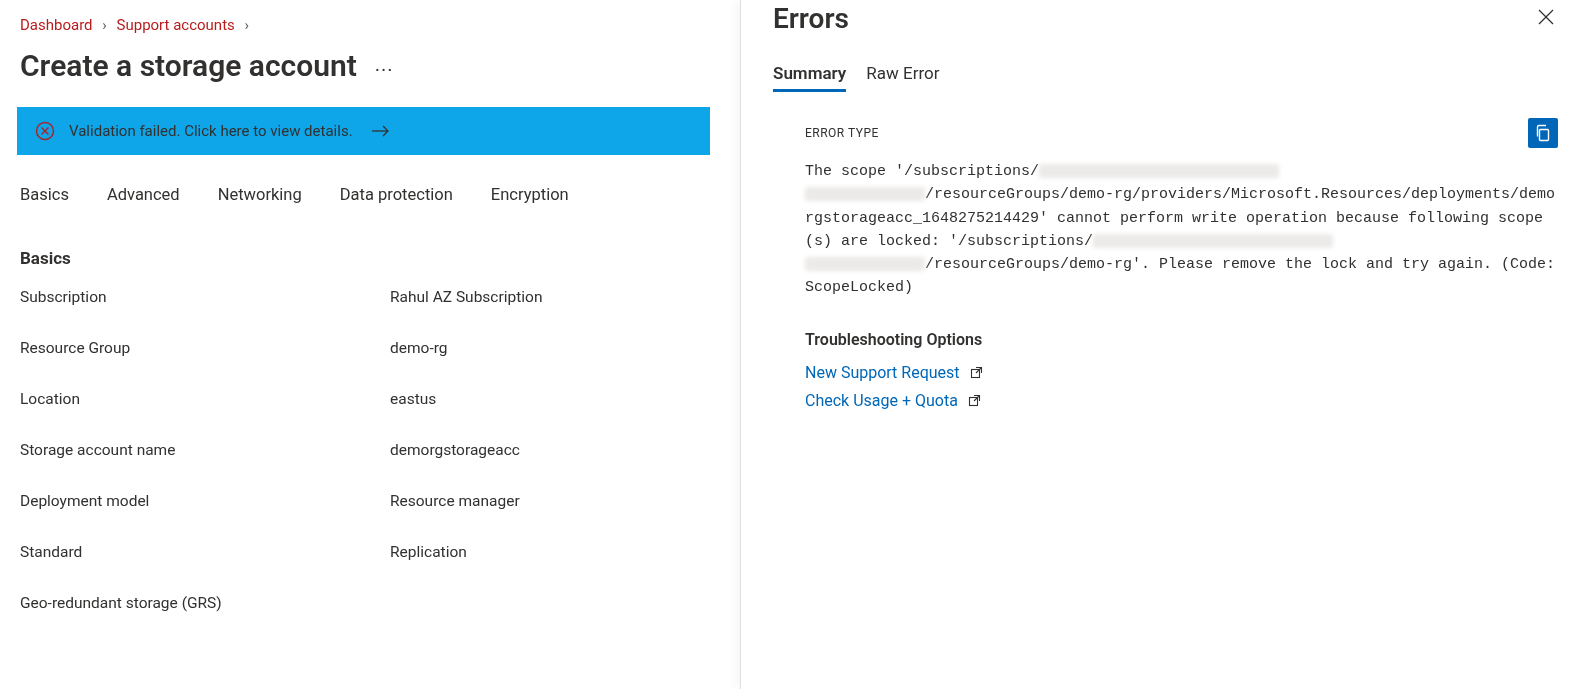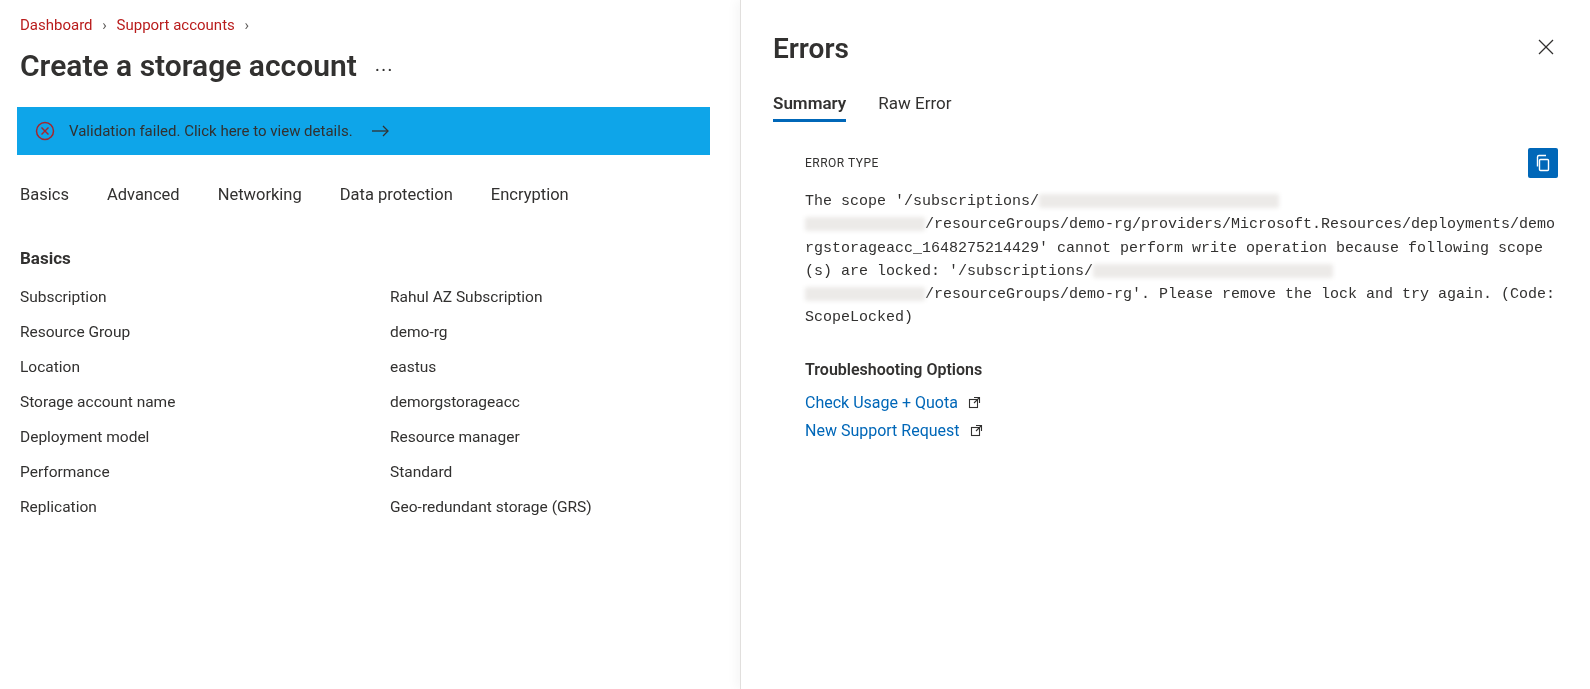--- a/index.html
+++ b/index.html
@@ -85,56 +85,56 @@
       cursor: pointer;
     }
     .section-heading {
       font-size: 17px;
       font-weight: 700;
       margin-bottom: 20px;
     }
     .kv-grid {
       display: grid;
       grid-template-columns: 370px 1fr;
-      row-gap: 17px;
+      row-gap: 33px;
       font-size: 15.5px;
       color: #323130;
     }
     .kv-grid .k {
       font-weight: 400;
     }
     .kv-grid .v {
       font-weight: 400;
     }
     .side-panel {
       width: 850px;
       border-left: 1px solid #e1dfdd;
       box-shadow: -4px 0 10px rgba(0,0,0,0.04);
-      padding: 32px 32px 0 32px;
+      padding: 2px 32px 0 32px;
       position: relative;
     }
     .panel-head {
       display: flex;
       justify-content: space-between;
       align-items: center;
       margin-bottom: 28px;
     }
     .panel-title {
       font-size: 28px;
       font-weight: 600;
     }
     .close-btn {
       font-size: 18px;
       color: #323130;
       cursor: pointer;
       padding: 4px;
     }
     .panel-tabs {
       display: flex;
-      gap: 32px;
+      gap: 20px;
       font-size: 17px;
       margin-bottom: 26px;
     }
     .panel-tabs .ptab {
       cursor: pointer;
       padding-bottom: 6px;
       color: #323130;
     }
     .panel-tabs .ptab.active {
       font-weight: 600;
@@ -252,21 +252,20 @@
 
     <div class="k">Location</div>
     <div class="v">eastus</div>
 
     <div class="k">Storage account name</div>
     <div class="v">demorgstorageacc</div>
 
     <div class="k">Deployment model</div>
     <div class="v">Resource manager</div>
 
-    <div class="k">Performance</div>
     <div class="v">Standard</div>
 
     <div class="k">Replication</div>
     <div class="v">Geo-redundant storage (GRS)</div>
   </div>
 </div>
 
 <div class="side-panel">
   <div class="panel-head">
     <div class="panel-title">Errors</div>
@@ -294,33 +293,33 @@
       </span>
     </div>
 
     <div class="error-message">
       <span>The scope '/subscriptions/</span><span class="redact" style="width:240px;height:14px">xxxxxxxxxxxxxxxxxxxxxxxxxxxxxxxxxxxx</span><br><span class="redact" style="width:120px;height:14px">xxxxxxxxxxxx</span><span>/resourceGroups/demo-rg/providers/Microsoft.Resources/deployments/demorgstorageacc_1648275214429' cannot perform write operation because following scope(s) are locked: '/subscriptions/</span><span class="redact" style="width:240px;height:14px">xxxxxxxxxxxxxxxxxxxxxxxxxxxxxxxxxxxx</span><br><span class="redact" style="width:120px;height:14px">xxxxxxxxxxxx</span><span>/resourceGroups/demo-rg'. Please remove the lock and try again. (Code: ScopeLocked)</span>
     </div>
 
     <div class="troubleshoot-heading">Troubleshooting Options</div>
 
     <a href="#" class="ts-link">
+      <span>New Support Request</span>
+      <span class="ext-icon">
+        <svg width="13" height="13" viewBox="0 0 13 13">
+          <rect x="1.5" y="3.5" width="8" height="8" fill="none" stroke="#323130" stroke-width="1.1"></rect>
+          <polyline points="6,1.5 11.5,1.5 11.5,7" fill="none" stroke="#323130" stroke-width="1.1"></polyline>
+          <line x1="11.5" y1="1.5" x2="6" y2="7" stroke="#323130" stroke-width="1.1"></line>
+        </svg>
+      </span>
+    </a>
+    <a href="#" class="ts-link">
       <span>Check Usage + Quota</span>
       <span class="ext-icon">
         <svg width="13" height="13" viewBox="0 0 13 13">
           <rect x="1.5" y="3.5" width="8" height="8" fill="none" stroke="#323130" stroke-width="1.1"></rect>
           <polyline points="6,1.5 11.5,1.5 11.5,7" fill="none" stroke="#323130" stroke-width="1.1"></polyline>
           <line x1="11.5" y1="1.5" x2="6" y2="7" stroke="#323130" stroke-width="1.1"></line>
         </svg>
       </span>
     </a>
-    <a href="#" class="ts-link">
-      <span>New Support Request</span>
-      <span class="ext-icon">
-        <svg width="13" height="13" viewBox="0 0 13 13">
-          <rect x="1.5" y="3.5" width="8" height="8" fill="none" stroke="#323130" stroke-width="1.1"></rect>
-          <polyline points="6,1.5 11.5,1.5 11.5,7" fill="none" stroke="#323130" stroke-width="1.1"></polyline>
-          <line x1="11.5" y1="1.5" x2="6" y2="7" stroke="#323130" stroke-width="1.1"></line>
-        </svg>
-      </span>
-    </a>
   </div>
 </div>
 
 </body></html>

